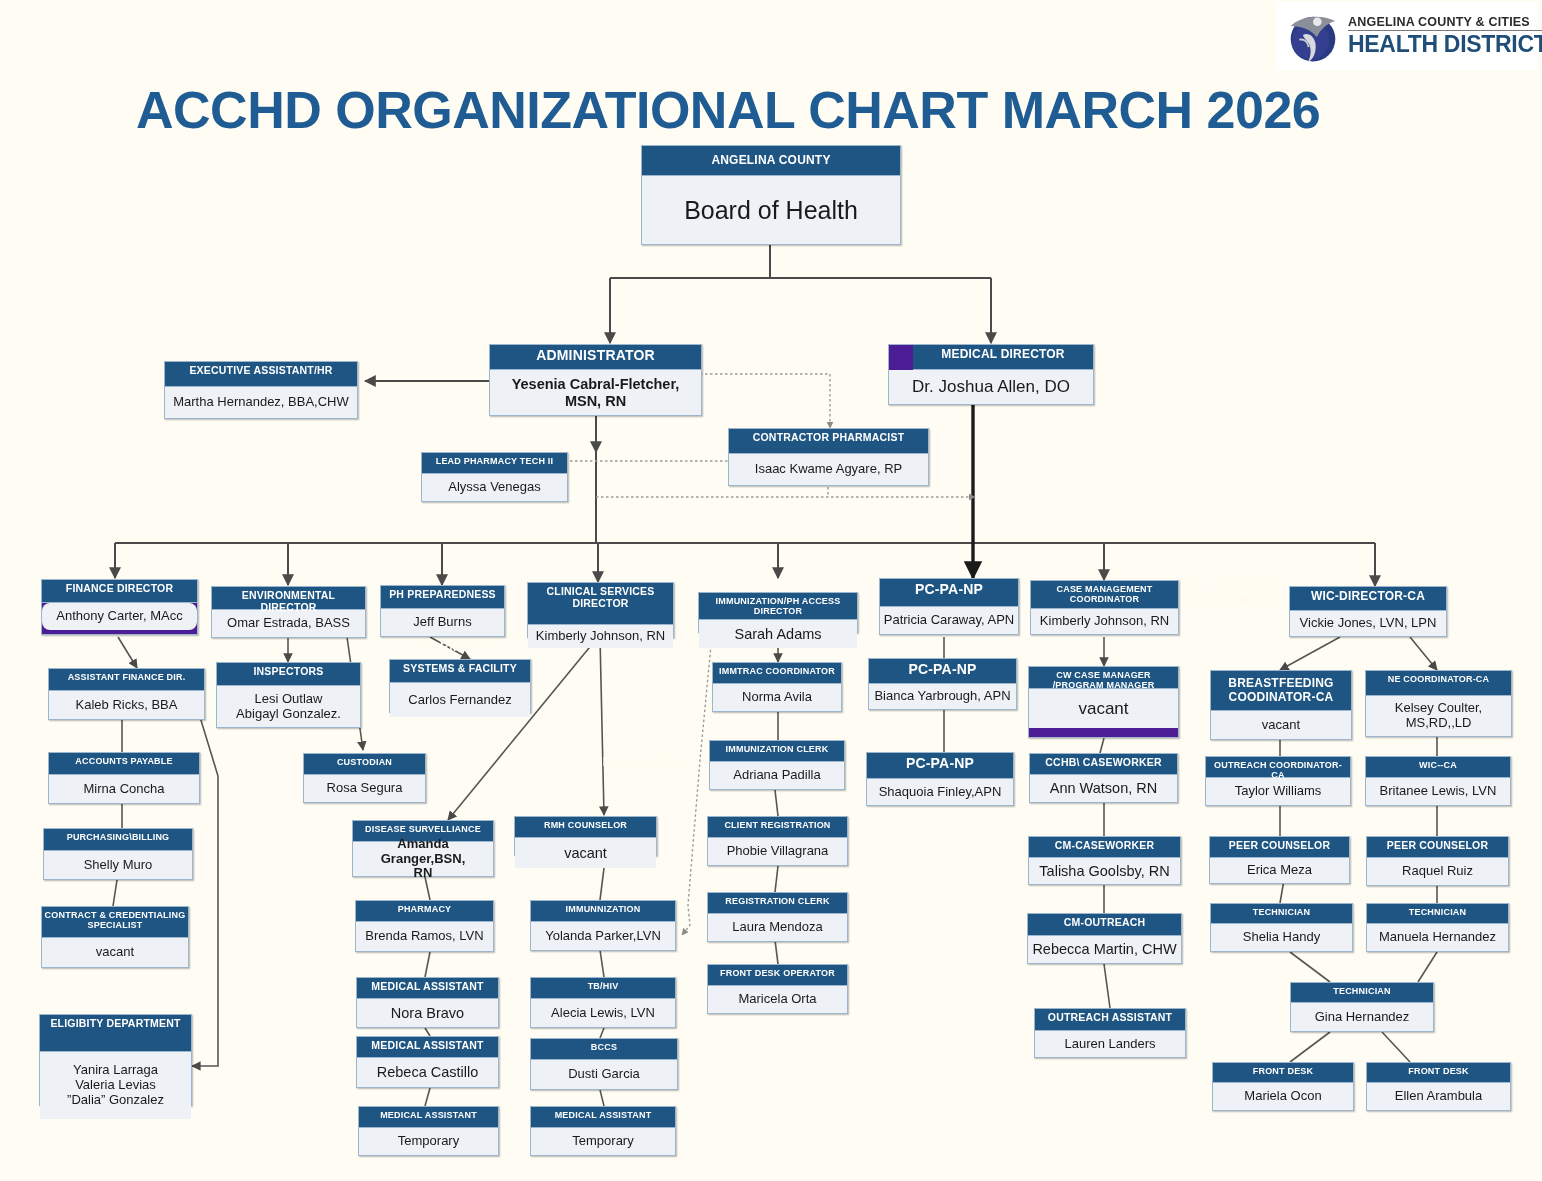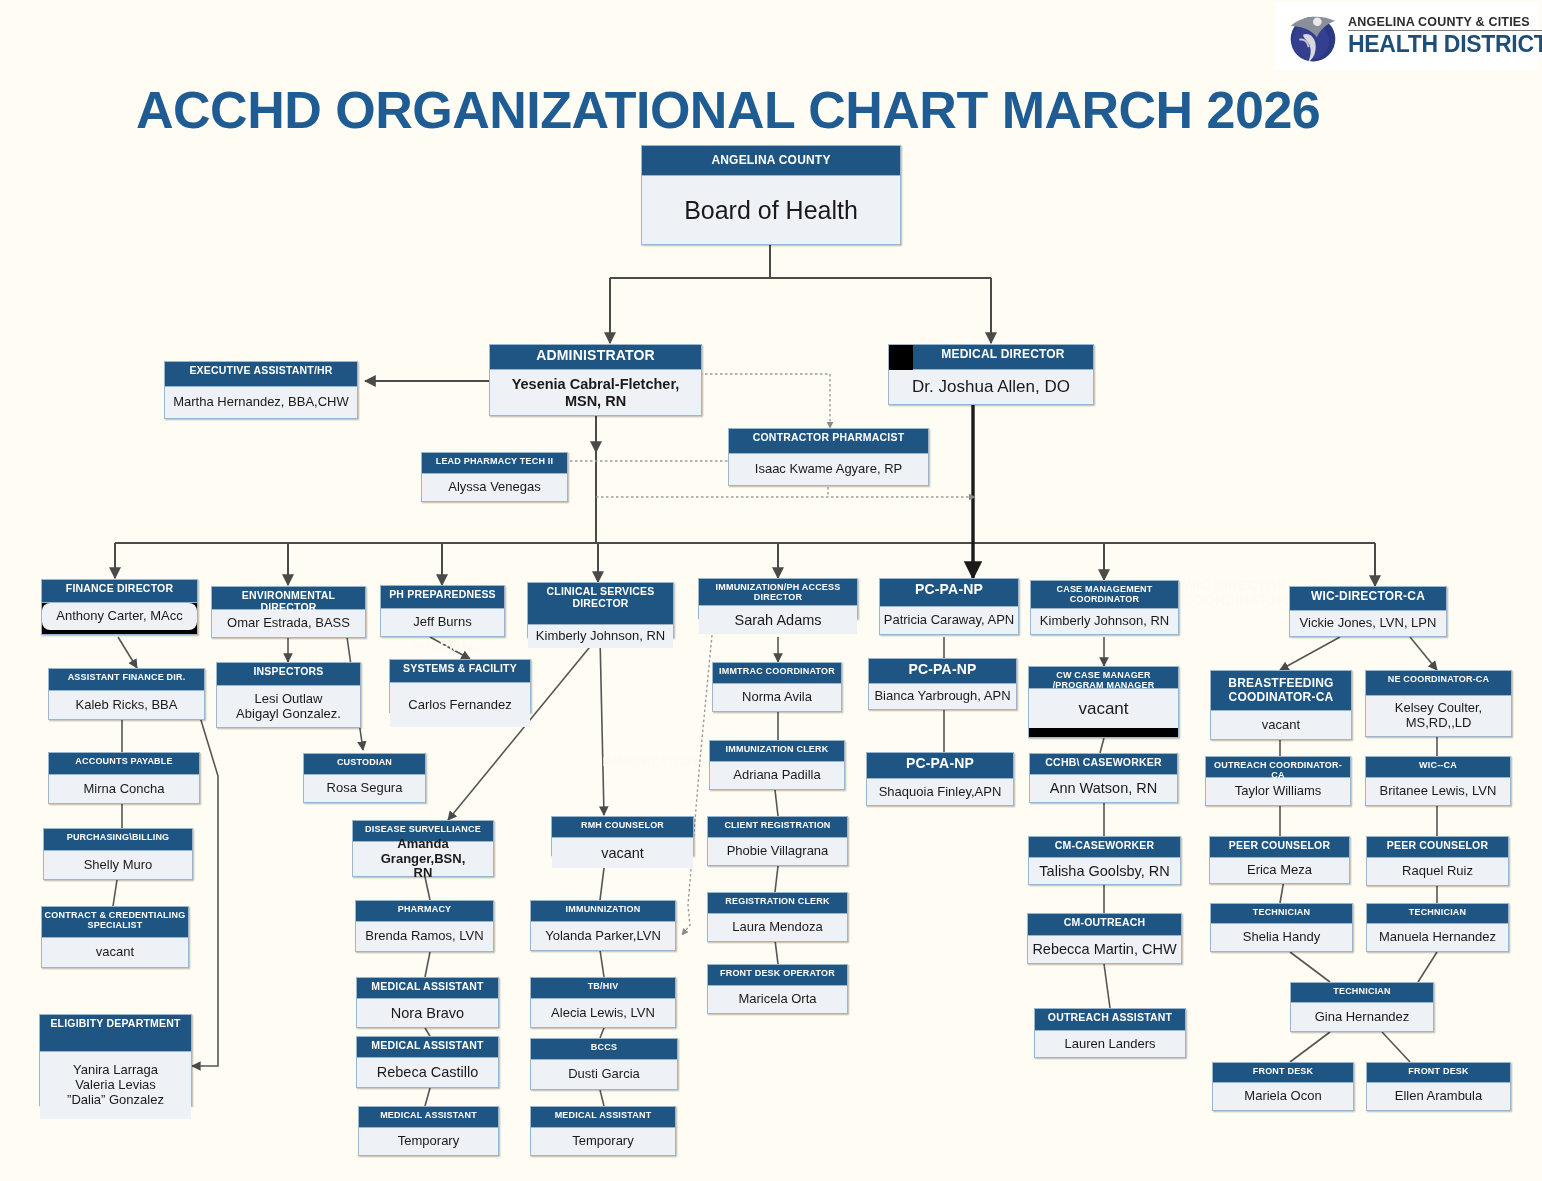--- a/index.html
+++ b/index.html
@@ -45,21 +45,21 @@
     font-size: 52px;
     font-weight: 700;
     letter-spacing: -.5px;
     color: #1f5c93;
     white-space: nowrap;
   }
   
   .node {
     position: absolute;
     border: 1px solid #9bb6cd;
-    background: #000000;
+    background: #4c1d95;
     box-shadow: 1px 1px 1.5px rgba(0,0,0,.28);
     z-index: 5;
   }
   .node .hdr {
     background: #1f5582;
     color: #ffffff;
     text-align: center;
     font-weight: 700;
     letter-spacing: .2px;
     line-height: 1.12;
@@ -339,21 +339,21 @@
 
   <div class="node h-sm b-sm" style="left:380px; top:585px; width:125px; height:52px;">
     <div class="hdr" style="height:23px;">PH PREPAREDNESS</div>
     <div class="bdy" style="height:27px;">
       <span>Jeff Burns</span>
     </div>
   </div>
 
   <div class="node h-sm b-sm" style="left:389px; top:659px; width:142px; height:54px;">
     <div class="hdr" style="height:23px;">SYSTEMS &amp; FACILITY</div>
-    <div class="bdy" style="height:44px;">
+    <div class="bdy" style="height:34px;">
       <span>Carlos Fernandez</span>
     </div>
   </div>
 
   <div class="node h-xs b-sm b-bold" style="left:352px; top:820px; width:142px; height:57px;">
     <div class="hdr" style="height:21px;">DISEASE SURVELLIANCE</div>
     <div class="bdy" style="height:34px;">
       <span>Amanda Granger,BSN,</span>
       <span>RN</span>
     </div>
@@ -387,21 +387,21 @@
     </div>
   </div>
 
   <div class="node h-sm b-sm" style="left:527px; top:582px; width:147px; height:56px;">
     <div class="hdr" style="height:42px;">CLINICAL SERVICES DIRECTOR</div>
     <div class="bdy" style="height:23px;">
       <span>Kimberly Johnson, RN</span>
     </div>
   </div>
 
-  <div class="node h-xs b-md" style="left:551px; top:816px; width:143px; height:40px;">
+  <div class="node h-xs b-md" style="left:514px; top:816px; width:143px; height:40px;">
     <div class="hdr" style="height:21px;">RMH COUNSELOR</div>
     <div class="bdy" style="height:30px;">
       <span>vacant</span>
     </div>
   </div>
 
   <div class="node h-xs b-sm" style="left:530px; top:900px; width:146px; height:51px;">
     <div class="hdr" style="height:21px;">IMMUNNIZATION</div>
     <div class="bdy" style="height:28px;">
       <span>Yolanda Parker,LVN</span>
@@ -422,21 +422,21 @@
     </div>
   </div>
 
   <div class="node h-xs b-sm" style="left:530px; top:1106px; width:146px; height:50px;">
     <div class="hdr" style="height:21px;">MEDICAL ASSISTANT</div>
     <div class="bdy" style="height:27px;">
       <span>Temporary</span>
     </div>
   </div>
 
-  <div class="node h-xs b-md" style="left:698px; top:578px; width:160px; height:41px;">
+  <div class="node h-xs b-md" style="left:698px; top:592px; width:160px; height:41px;">
     <div class="hdr" style="height:27px;">IMMUNIZATION/PH ACCESS DIRECTOR</div>
     <div class="bdy" style="height:28px;">
       <span>Sarah Adams</span>
     </div>
   </div>
 
   <div class="node h-xs b-sm" style="left:712px; top:662px; width:130px; height:50px;">
     <div class="hdr" style="height:21px;">IMMTRAC COORDINATOR</div>
     <div class="bdy" style="height:27px;">
       <span>Norma Avila</span>

